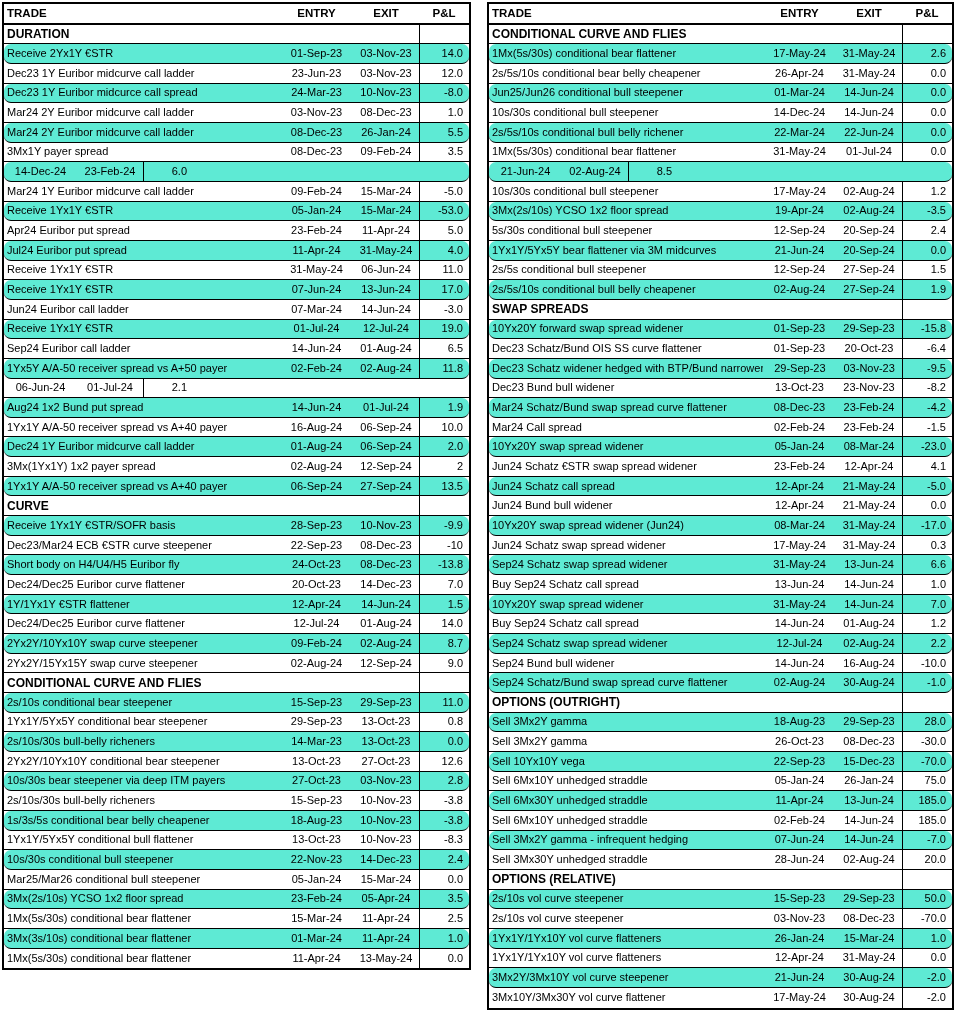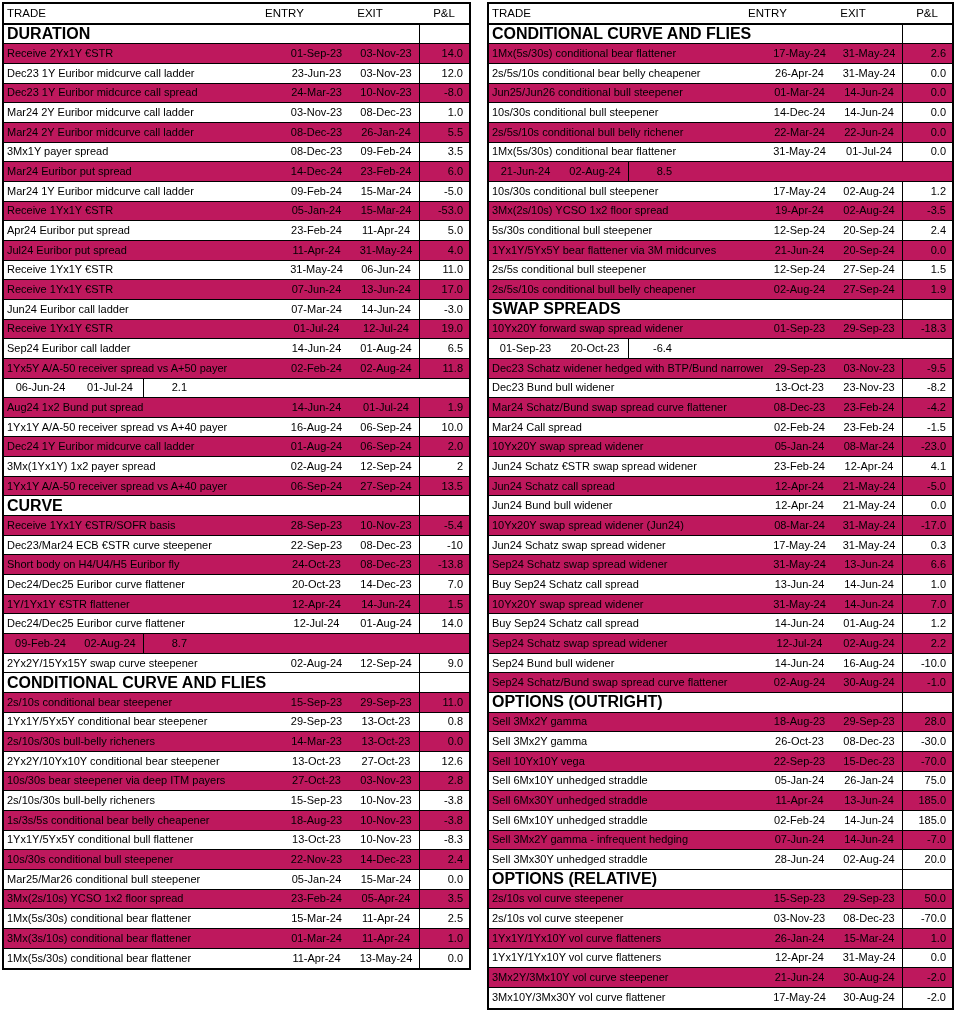--- a/index.html
+++ b/index.html
@@ -2,31 +2,31 @@
 <html><head>
 <meta charset="utf-8">
 <style>
   html,body{margin:0;padding:0;background:#ffffff;}
   body{width:956px;height:1011px;position:relative;font-family:"Liberation Sans",sans-serif;color:#000;}
   .trade-table{position:absolute;top:2px;border:2px solid #000;background:#fff;box-sizing:border-box;}
   #table-left{left:2px;width:469px;}
   #table-right{left:487px;width:467px;}
   .row{display:flex;align-items:stretch;height:19.67px;border-bottom:1px solid #000;box-sizing:border-box;overflow:hidden;}
   .row:last-child{border-bottom:none;}
-  .row.header{height:20.7px;border-bottom:2px solid #000;font-weight:normal;gap:16px;}
+  .row.header{height:20.7px;border-bottom:2px solid #000;font-weight:bold;}
   .row.section{font-weight:bold;background:#fff;}
-  .row.shade{background:#be185d;}
+  .row.shade{background:#5eead4;border-radius:7px;}
   .cell{display:flex;align-items:center;font-size:11px;line-height:1;white-space:nowrap;box-sizing:border-box;}
   .c-trade{flex:1 1 auto;padding-left:3px;overflow:hidden;}
   .c-entry{width:73px;justify-content:center;}
   .c-exit{width:66px;justify-content:center;}
   .c-pnl{width:50px;justify-content:flex-end;padding-right:6px;border-left:1px solid #000;}
   .row.header .c-pnl{border-left:none;justify-content:center;padding-right:0;}
   .row.header .c-entry,.row.header .c-exit{justify-content:center;}
-  .row.section .c-trade{font-size:16px;}
+  .row.section .c-trade{font-size:12px;}
   .row.header .cell{font-size:11.5px;}
 </style>
 </head>
 <body>
 
 <div>
   <div id="table-left" class="trade-table">
       <div class="row header">
         <div class="cell c-trade">TRADE</div>
         <div class="cell c-entry">ENTRY</div>
@@ -69,21 +69,20 @@
         <div class="cell c-exit">26-Jan-24</div>
         <div class="cell c-pnl">5.5</div>
       </div>
       <div class="row">
         <div class="cell c-trade">3Mx1Y payer spread</div>
         <div class="cell c-entry">08-Dec-23</div>
         <div class="cell c-exit">09-Feb-24</div>
         <div class="cell c-pnl">3.5</div>
       </div>
       <div class="row shade">
-        <div class="cell c-trade">Mar24 Euribor put spread</div>
         <div class="cell c-entry">14-Dec-24</div>
         <div class="cell c-exit">23-Feb-24</div>
         <div class="cell c-pnl">6.0</div>
       </div>
       <div class="row">
         <div class="cell c-trade">Mar24 1Y Euribor midcurve call ladder</div>
         <div class="cell c-entry">09-Feb-24</div>
         <div class="cell c-exit">15-Mar-24</div>
         <div class="cell c-pnl">-5.0</div>
       </div>
@@ -179,21 +178,21 @@
       <div class="row section">
         <div class="cell c-trade">CURVE</div>
         <div class="cell c-entry"></div>
         <div class="cell c-exit"></div>
         <div class="cell c-pnl"></div>
       </div>
       <div class="row shade">
         <div class="cell c-trade">Receive 1Yx1Y €STR/SOFR basis</div>
         <div class="cell c-entry">28-Sep-23</div>
         <div class="cell c-exit">10-Nov-23</div>
-        <div class="cell c-pnl">-5.4</div>
+        <div class="cell c-pnl">-9.9</div>
       </div>
       <div class="row">
         <div class="cell c-trade">Dec23/Mar24 ECB €STR curve steepener</div>
         <div class="cell c-entry">22-Sep-23</div>
         <div class="cell c-exit">08-Dec-23</div>
         <div class="cell c-pnl">-10</div>
       </div>
       <div class="row shade">
         <div class="cell c-trade">Short body on H4/U4/H5 Euribor fly</div>
         <div class="cell c-entry">24-Oct-23</div>
@@ -212,20 +211,21 @@
         <div class="cell c-exit">14-Jun-24</div>
         <div class="cell c-pnl">1.5</div>
       </div>
       <div class="row">
         <div class="cell c-trade">Dec24/Dec25 Euribor curve flattener</div>
         <div class="cell c-entry">12-Jul-24</div>
         <div class="cell c-exit">01-Aug-24</div>
         <div class="cell c-pnl">14.0</div>
       </div>
       <div class="row shade">
+        <div class="cell c-trade">2Yx2Y/10Yx10Y swap curve steepener</div>
         <div class="cell c-entry">09-Feb-24</div>
         <div class="cell c-exit">02-Aug-24</div>
         <div class="cell c-pnl">8.7</div>
       </div>
       <div class="row">
         <div class="cell c-trade">2Yx2Y/15Yx15Y swap curve steepener</div>
         <div class="cell c-entry">02-Aug-24</div>
         <div class="cell c-exit">12-Sep-24</div>
         <div class="cell c-pnl">9.0</div>
       </div>
@@ -413,23 +413,24 @@
       <div class="row section">
         <div class="cell c-trade">SWAP SPREADS</div>
         <div class="cell c-entry"></div>
         <div class="cell c-exit"></div>
         <div class="cell c-pnl"></div>
       </div>
       <div class="row shade">
         <div class="cell c-trade">10Yx20Y forward swap spread widener</div>
         <div class="cell c-entry">01-Sep-23</div>
         <div class="cell c-exit">29-Sep-23</div>
-        <div class="cell c-pnl">-18.3</div>
-      </div>
-      <div class="row">
+        <div class="cell c-pnl">-15.8</div>
+      </div>
+      <div class="row">
+        <div class="cell c-trade">Dec23 Schatz/Bund OIS SS curve flattener</div>
         <div class="cell c-entry">01-Sep-23</div>
         <div class="cell c-exit">20-Oct-23</div>
         <div class="cell c-pnl">-6.4</div>
       </div>
       <div class="row shade">
         <div class="cell c-trade">Dec23 Schatz widener hedged with BTP/Bund narrower</div>
         <div class="cell c-entry">29-Sep-23</div>
         <div class="cell c-exit">03-Nov-23</div>
         <div class="cell c-pnl">-9.5</div>
       </div>

